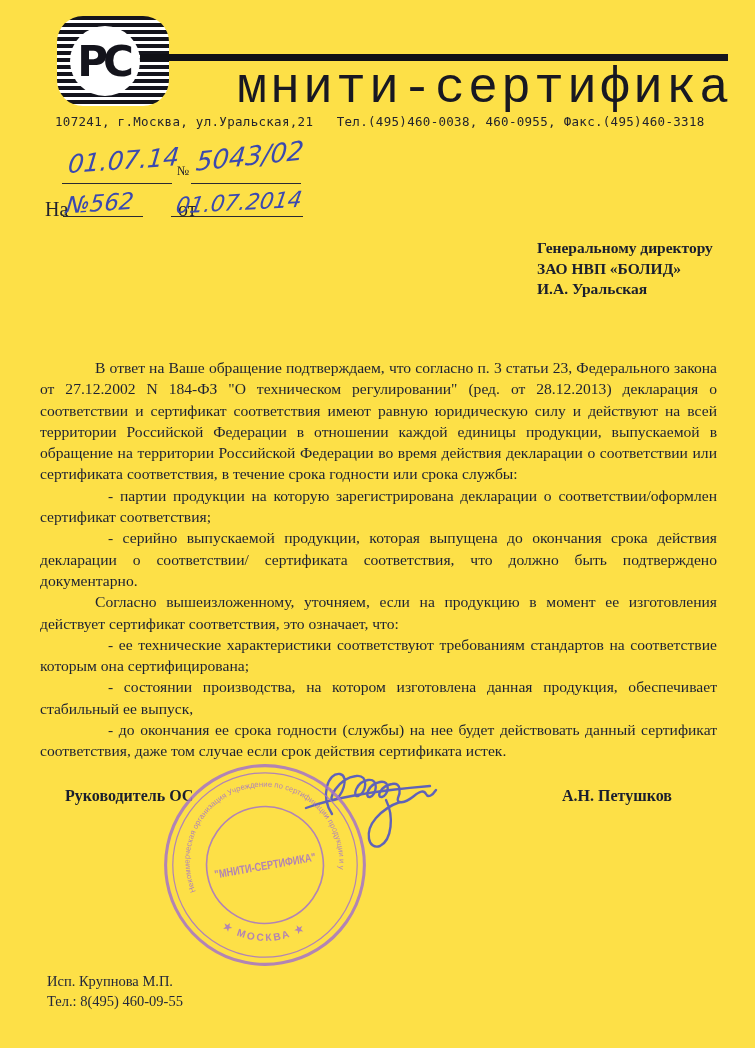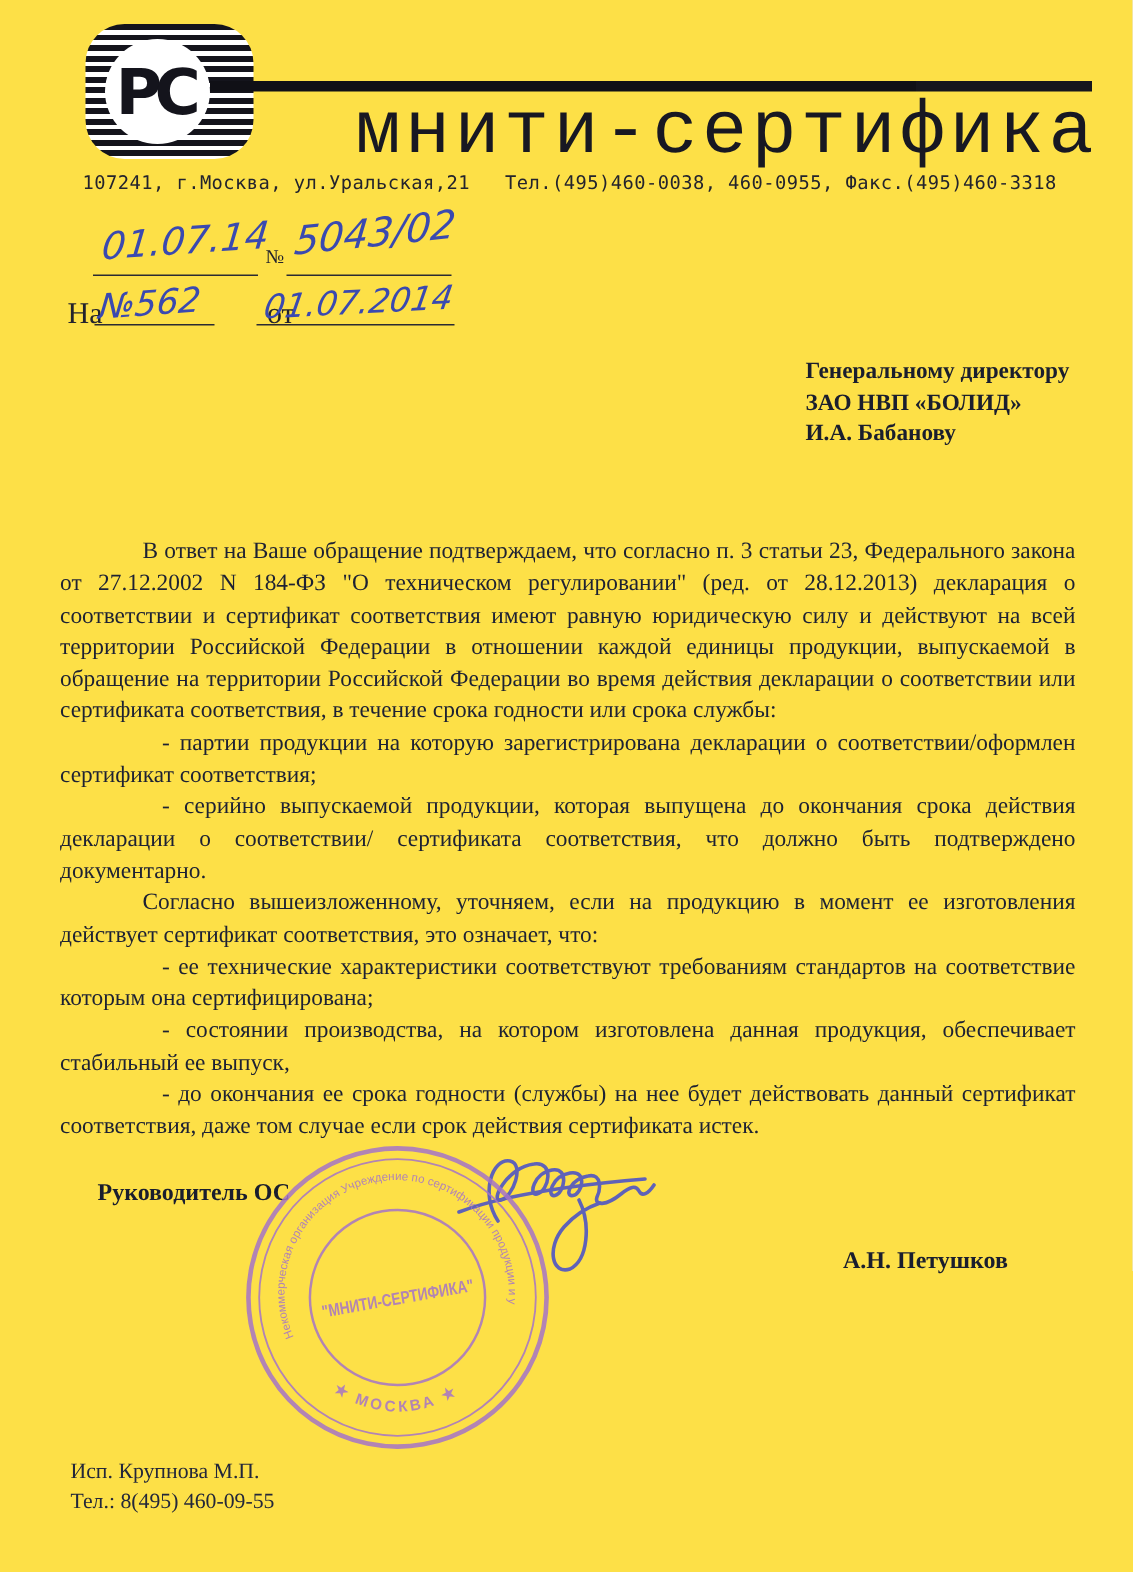--- a/index.html
+++ b/index.html
@@ -66,21 +66,21 @@
   
   .letter-body {
     position:absolute; left:40px; top:357px; width:677px;
     font-size:15.6px; line-height:21.3px; text-align:justify; color:#1d2133;
   }
   .letter-body p { text-indent:55px; }
   .letter-body p.dash { text-indent:68px; }
 
   
   .sig-left  { position:absolute; left:65px;  top:787px; font-weight:bold; font-size:16px; color:#1a1e2e; }
-  .sig-right { position:absolute; left:562px; top:787px; font-weight:bold; font-size:16px; color:#1a1e2e;margin-top:45px; }
+  .sig-right { position:absolute; left:562px; top:787px; font-weight:bold; font-size:16px; color:#1a1e2e; }
   .signature-svg { position:absolute; left:298px; top:752px; }
   .stamp-svg { position:absolute; left:160px; top:760px; transform:rotate(-10deg); opacity:0.85; }
 
   
   .footer {
     position:absolute; left:47px; top:971px;
     font-size:14.5px; line-height:20px; color:#23273a;font-family:Liberation Serif, serif;
   }
 </style>
 </head>
@@ -107,21 +107,21 @@
   <span class="ref-label" style="left:45px;top:198px;">На</span>
   <div class="ref-underline" style="left:63px;top:216px;width:80px;"></div>
   <span class="hand hw-in-num">№562</span>
   <span class="ref-label" style="left:150px;top:198px;margin-left:28px;">от</span>
   <div class="ref-underline" style="left:171px;top:216px;width:132px;"></div>
   <span class="hand hw-in-date">01.07.2014</span>
 
   <div class="recipient">
     <div>Генеральному директору</div>
     <div>ЗАО НВП «БОЛИД»</div>
-    <div>И.А. Бабанову</div>
+    <div>И.А. Уральская</div>
   </div>
 
   <div class="letter-body">
     <p>В ответ на Ваше обращение подтверждаем, что согласно п. 3 статьи 23, Федерального закона от 27.12.2002 N 184-ФЗ "О техническом регулировании" (ред. от 28.12.2013) декларация о соответствии и сертификат соответствия имеют равную юридическую силу и действуют на всей территории Российской Федерации в отношении каждой единицы продукции, выпускаемой в обращение на территории Российской Федерации во время действия декларации о соответствии или сертификата соответствия, в течение срока годности или срока службы:</p>
     <p class="dash">- партии продукции на которую зарегистрирована декларации о соответствии/оформлен сертификат соответствия;</p>
     <p class="dash">- серийно выпускаемой продукции, которая выпущена до окончания срока действия декларации о соответствии/ сертификата соответствия, что должно быть подтверждено документарно.</p>
     <p>Согласно вышеизложенному, уточняем, если на продукцию в момент ее изготовления действует сертификат соответствия, это означает, что:</p>
     <p class="dash">- ее технические характеристики соответствуют требованиям стандартов на соответствие которым она сертифицирована;</p>
     <p class="dash">- состоянии производства, на котором изготовлена данная продукция, обеспечивает стабильный ее выпуск,</p>
     <p class="dash">- до окончания ее срока годности (службы) на нее будет действовать данный сертификат соответствия, даже  том случае если срок действия сертификата истек.</p>

